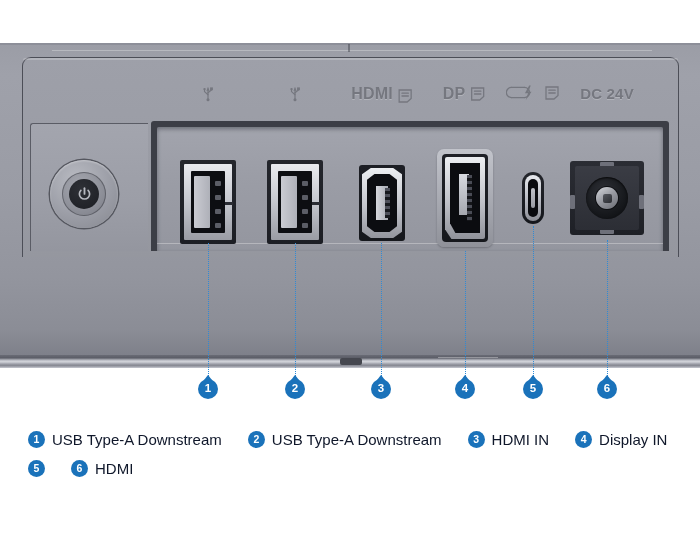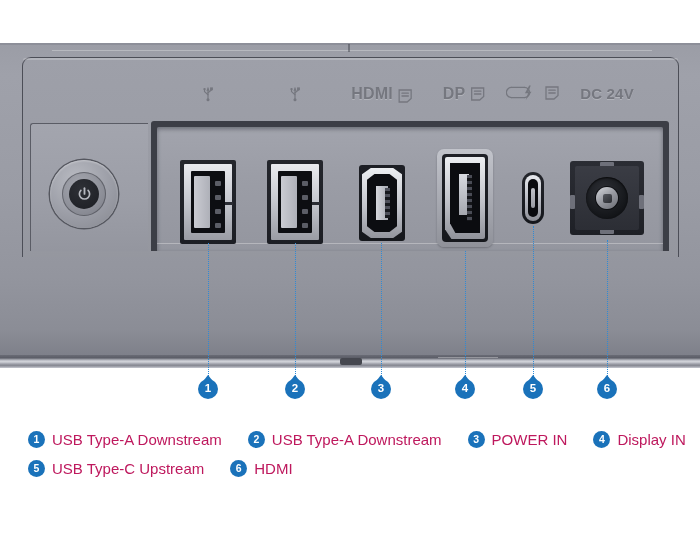--- a/index.html
+++ b/index.html
@@ -395,21 +395,21 @@
     border-radius: 50%;
     background: #1a72ba;
     color: #fff;
     font-size: 10.5px;
     font-weight: 700;
     display: flex; align-items: center; justify-content: center;
     line-height: 1;
   }
   .legend-text {
     font-size: 15px;
-    color: #be185d;
+    color: #0f172a;
     font-weight: 400;
   }
 </style>
 </head>
 <body>
 
 <div id="stage">
 
   <div class="monitor-body"></div>
   <div class="monitor-topline"></div>
@@ -586,31 +586,30 @@
         <div class="legend-item">
           <span class="legend-badge">1</span>
           <span class="legend-text">USB Type-A Downstream</span>
         </div>
         <div class="legend-item">
           <span class="legend-badge">2</span>
           <span class="legend-text">USB Type-A Downstream</span>
         </div>
         <div class="legend-item">
           <span class="legend-badge">3</span>
-          <span class="legend-text">POWER IN</span>
+          <span class="legend-text">HDMI IN</span>
         </div>
         <div class="legend-item">
           <span class="legend-badge">4</span>
           <span class="legend-text">Display IN</span>
         </div>
       </div>
       <div class="legend-row">
         <div class="legend-item">
           <span class="legend-badge">5</span>
-          <span class="legend-text">USB Type-C Upstream</span>
         </div>
         <div class="legend-item">
           <span class="legend-badge">6</span>
           <span class="legend-text">HDMI</span>
         </div>
       </div>
     </div>
 
 </div>
 

